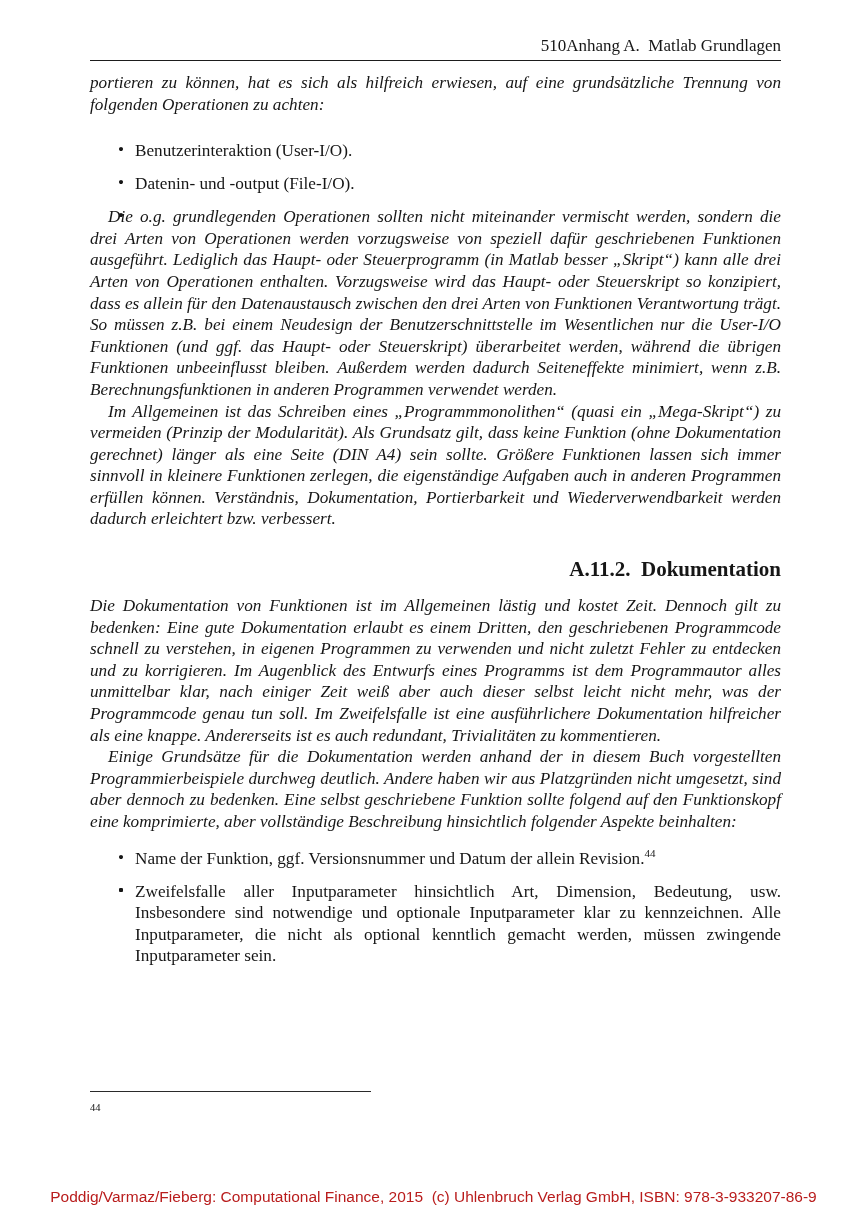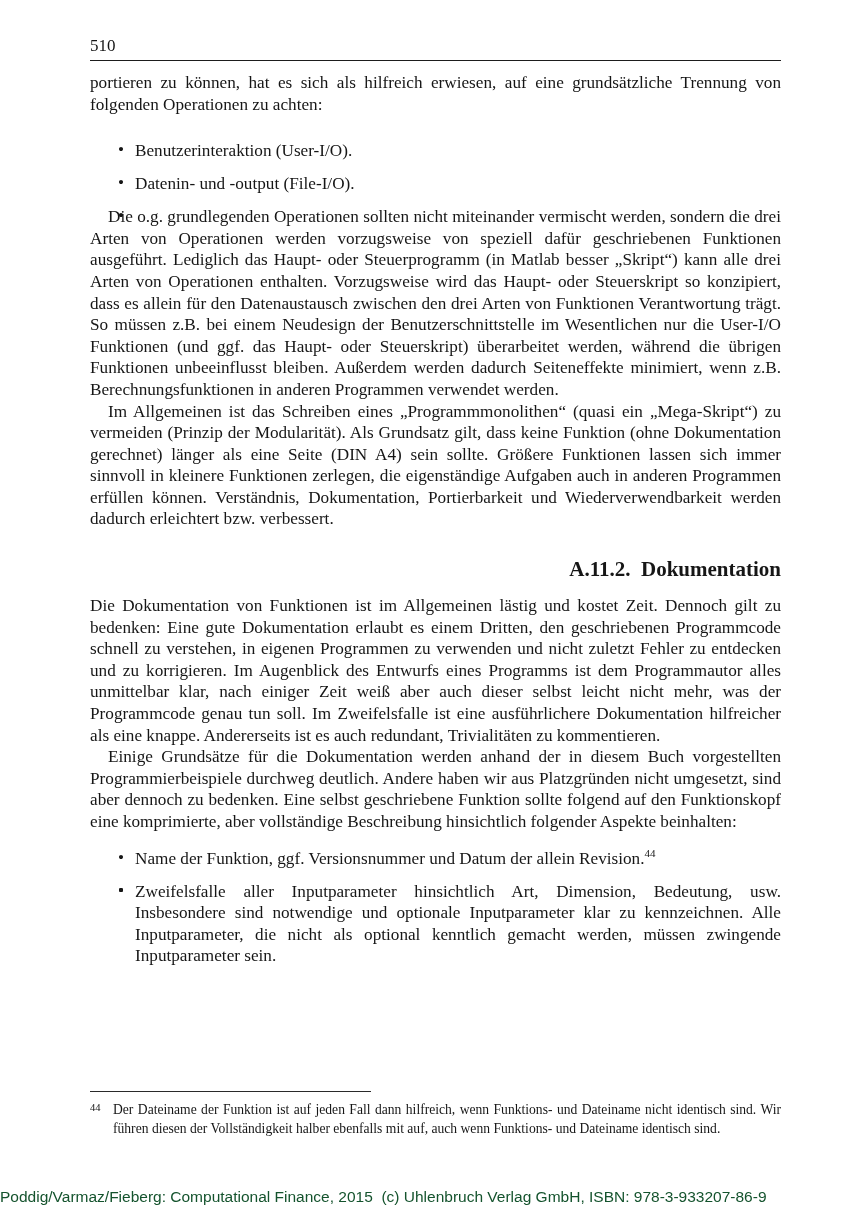--- a/index.html
+++ b/index.html
@@ -16,21 +16,21 @@
     color: #161616;
     overflow: hidden;
   }
   
   .page-header {
     position: absolute;
     top: 36px;
     left: 90px;
     width: 691px;
     display: flex;
-    justify-content: flex-start;
+    justify-content: flex-end;
     font-size: 17px;
     line-height: 20px;
   }
   .page-header .running-head { white-space: pre; }
   .header-rule {
     position: absolute;
     top: 60px;
     left: 90px;
     width: 691px;
     height: 0;
@@ -41,21 +41,21 @@
   
   .content {
     position: absolute;
     top: 72px;
     left: 90px;
     width: 691px;
     font-size: 17.2px;
     line-height: 21.6px;
     text-align: justify;
   }
-  .content p { margin: 0; }
+  .content p { margin: 0; font-style: italic; }
   .content p.indent { text-indent: 18px; }
   ul.bullet-list {
     list-style: none;
     margin: 25px 0 1px 0;
     padding: 0;
   }
   ul.bullet-list.second { margin-top: 15px; margin-bottom: 0; }
   ul.bullet-list li {
     position: relative;
     padding-left: 45px;
@@ -105,33 +105,35 @@
     left: 0;
     top: -2px;
     font-size: 10.5px;
   }
   
   .copyright-footer {
     position: absolute;
     left: 0;
     top: 1188px;
     width: 100%;
+    text-align: center;
     font-family: "Liberation Sans", sans-serif;
     font-size: 15.5px;
-    color: #14532d;
+    color: #b91c1c;
     white-space: pre;
   }
 </style>
 </head>
 <body>
 
 <div class="page">
 
   <div class="page-header">
     <span class="page-number">510</span>
+    <span class="running-head">Anhang A.  Matlab Grundlagen</span>
   </div>
   <hr class="header-rule">
 
   <div class="content">
 
     <p>portieren zu können, hat es sich als hilfreich erwiesen, auf eine grundsätzliche Trennung von folgenden Operationen zu achten:</p>
 
     <ul class="bullet-list">
       <li>
         <span class="bullet">•</span>
@@ -172,19 +174,18 @@
         <span>Zweifelsfalle aller Inputparameter hinsichtlich Art, Dimension, Bedeutung, usw. Insbesondere sind notwendige und optionale Inputparameter klar zu kennzeichnen. Alle Inputparameter, die nicht als optional kenntlich gemacht werden, müssen zwingende Inputparameter sein.</span><sup class="fn-ref"></sup>
       </li>
     </ul>
 
   </div>
 
   <div class="footnote-block">
     <hr class="footnote-rule">
     <div class="footnote">
       <span class="fn-num">44</span>
-      <span>Der Dateiname der Funktion ist auf jeden Fall dann hilfreich, wenn Funktions- und Dateiname nicht identisch sind. Wir führen diesen der Vollständigkeit halber ebenfalls mit auf, auch wenn Funktions- und Dateiname identisch sind.</span>
     </div>
   </div>
 
   <div class="copyright-footer">Poddig/Varmaz/Fieberg: Computational Finance, 2015  (c) Uhlenbruch Verlag GmbH, ISBN: 978-3-933207-86-9</div>
 
 </div>
 
 </body></html>

